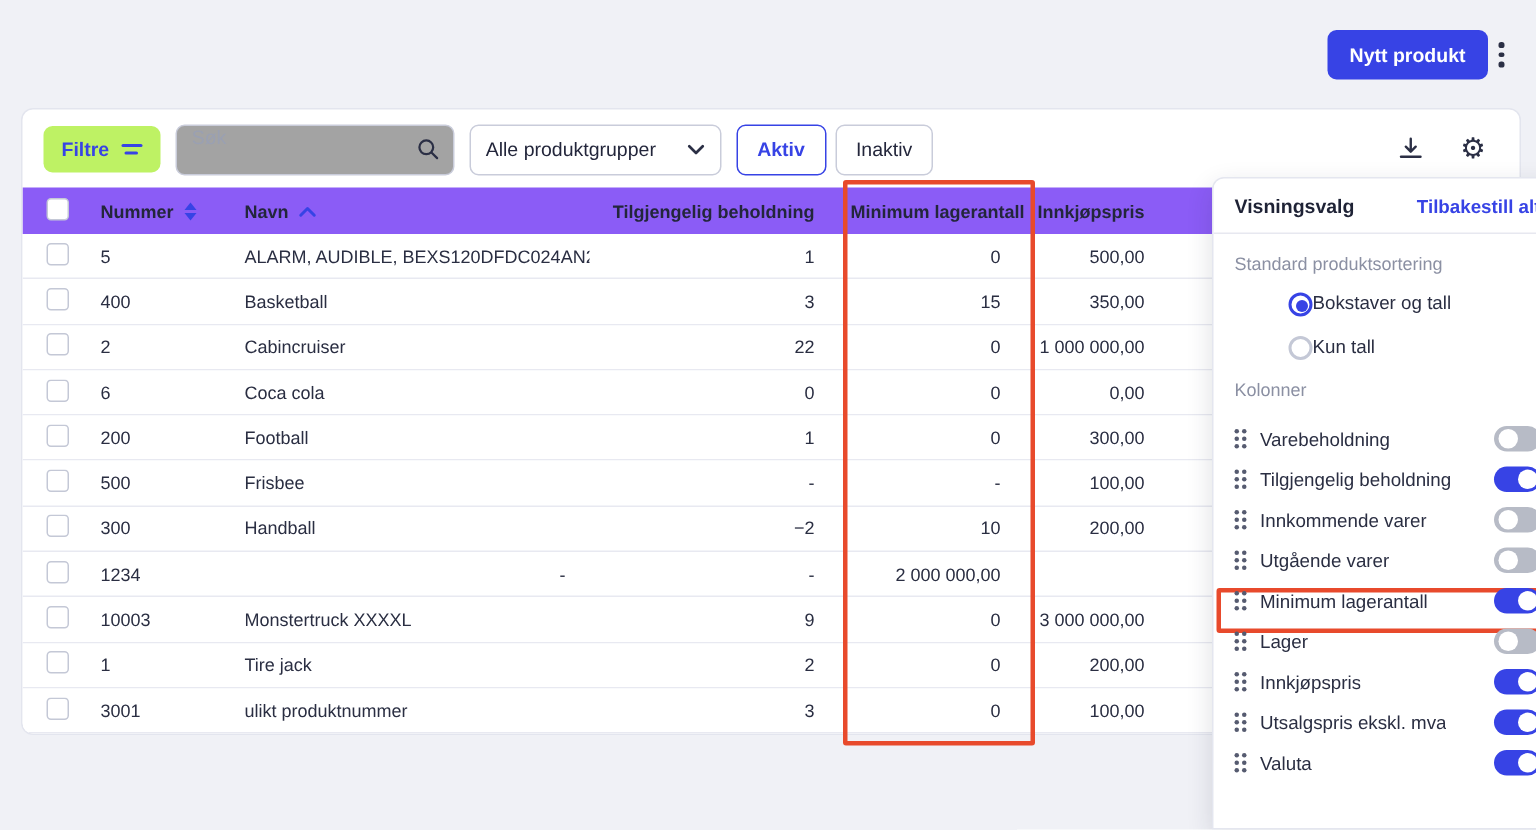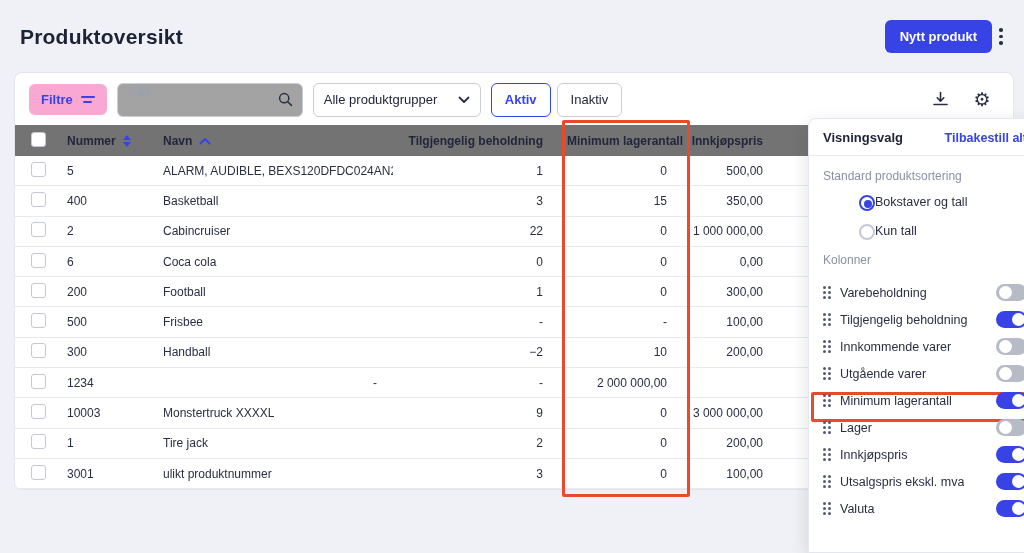--- a/index.html
+++ b/index.html
@@ -24,21 +24,21 @@
   .kebab i { width:3.5px; height:3.5px; border-radius:50%; background:#2b2f45; }
 
   
   .card {
     position:absolute; left:14px; top:72px; width:1000px; height:418px;
     background:#fff; border:1px solid #e3e5ee; border-radius:8px;
     overflow:hidden;
   }
   .toolbar { display:flex; align-items:center; gap:10px; padding:10px 14px 9px 14px; height:52px; }
   .btn-filter {
-    display:flex; align-items:center; gap:8px; background:#f9a8d4; color:#3743e5;
+    display:flex; align-items:center; gap:8px; background:#bef264; color:#3743e5;
     border:none; border-radius:6px; font-size:13px; font-weight:700; padding:8px 12px; cursor:pointer;
     font-family:"Liberation Sans", sans-serif;
   }
   .filter-icon { display:flex; flex-direction:column; gap:3px; }
   .filter-icon i { height:2px; background:#3743e5; border-radius:2px; display:block; }
   .filter-icon i:nth-child(1){ width:14px; } .filter-icon i:nth-child(2){ width:9px; margin:0 auto; }
   .search-box {
     position:relative; width:186px; height:34px; border:1px solid #c9ccda; border-radius:6px; background:#a3a3a3;
     display:flex; align-items:flex-start;
   }
@@ -62,21 +62,21 @@
   .toolbar-right { margin-left:auto; display:flex; align-items:center; gap:20px; padding-right:6px; }
   .icon-btn { cursor:pointer; display:flex; align-items:center; justify-content:center; width:22px; height:22px; }
   .gear-glyph { font-size:19px; color:#2b2f45; line-height:1; }
 
   
   .tbl-header, .tbl-row {
     display:grid;
     grid-template-columns:44px 96px 238px 166px 124px 96px auto;
     align-items:center;
   }
-  .tbl-header { background:#737373; height:31px; font-weight:700; font-size:12px; color:#23263b; }
+  .tbl-header { background:#8b5cf6; height:31px; font-weight:700; font-size:12px; color:#23263b; }
   .tbl-row { height:30.3px; border-bottom:1px solid #e8e9f1; font-size:12px; color:#2a2e42; background:#fff; }
   .cell { padding:0 8px; white-space:nowrap; overflow:hidden; }
   .cell-check { padding-left:16px; }
   .num { text-align:right; padding-right:16px; }
   .checkbox { width:15px; height:15px; border:1.5px solid #c4c8d6; border-radius:3px; background:#fff; display:inline-block; cursor:pointer; }
   .head-label { display:inline-flex; align-items:center; gap:7px; }
   .sort-stack { display:inline-flex; flex-direction:column; gap:2px; cursor:pointer; }
   .caret-up { width:0; height:0; border-left:4px solid transparent; border-right:4px solid transparent; border-bottom:5px solid #3743e5; }
   .caret-down { width:0; height:0; border-left:4px solid transparent; border-right:4px solid transparent; border-top:5px solid #3743e5; }
 
@@ -117,21 +117,20 @@
   .switch { margin-left:auto; width:31px; height:17px; border-radius:9px; background:#b7bbc6; position:relative; cursor:pointer; flex:0 0 auto; }
   .switch::after { content:""; position:absolute; top:2px; left:2.5px; width:13px; height:13px; border-radius:50%; background:#fff; }
   .switch.on { background:#3743e5; }
   .switch.on::after { left:15.5px; }
   .panel-scrollbar { position:absolute; right:1px; top:6px; width:7px; height:426px; border-radius:4px; background:#a6aab6; cursor:pointer; z-index:8; }
 </style>
 </head>
 <body>
 
 <div class="top-header">
-  <div class="page-title">Produktoversikt</div>
   <div class="top-actions">
     <button class="btn-primary">Nytt produkt</button>
     <div class="kebab">
         <i></i>
         <i></i>
         <i></i>
       </div>
   </div>
 </div>
 

